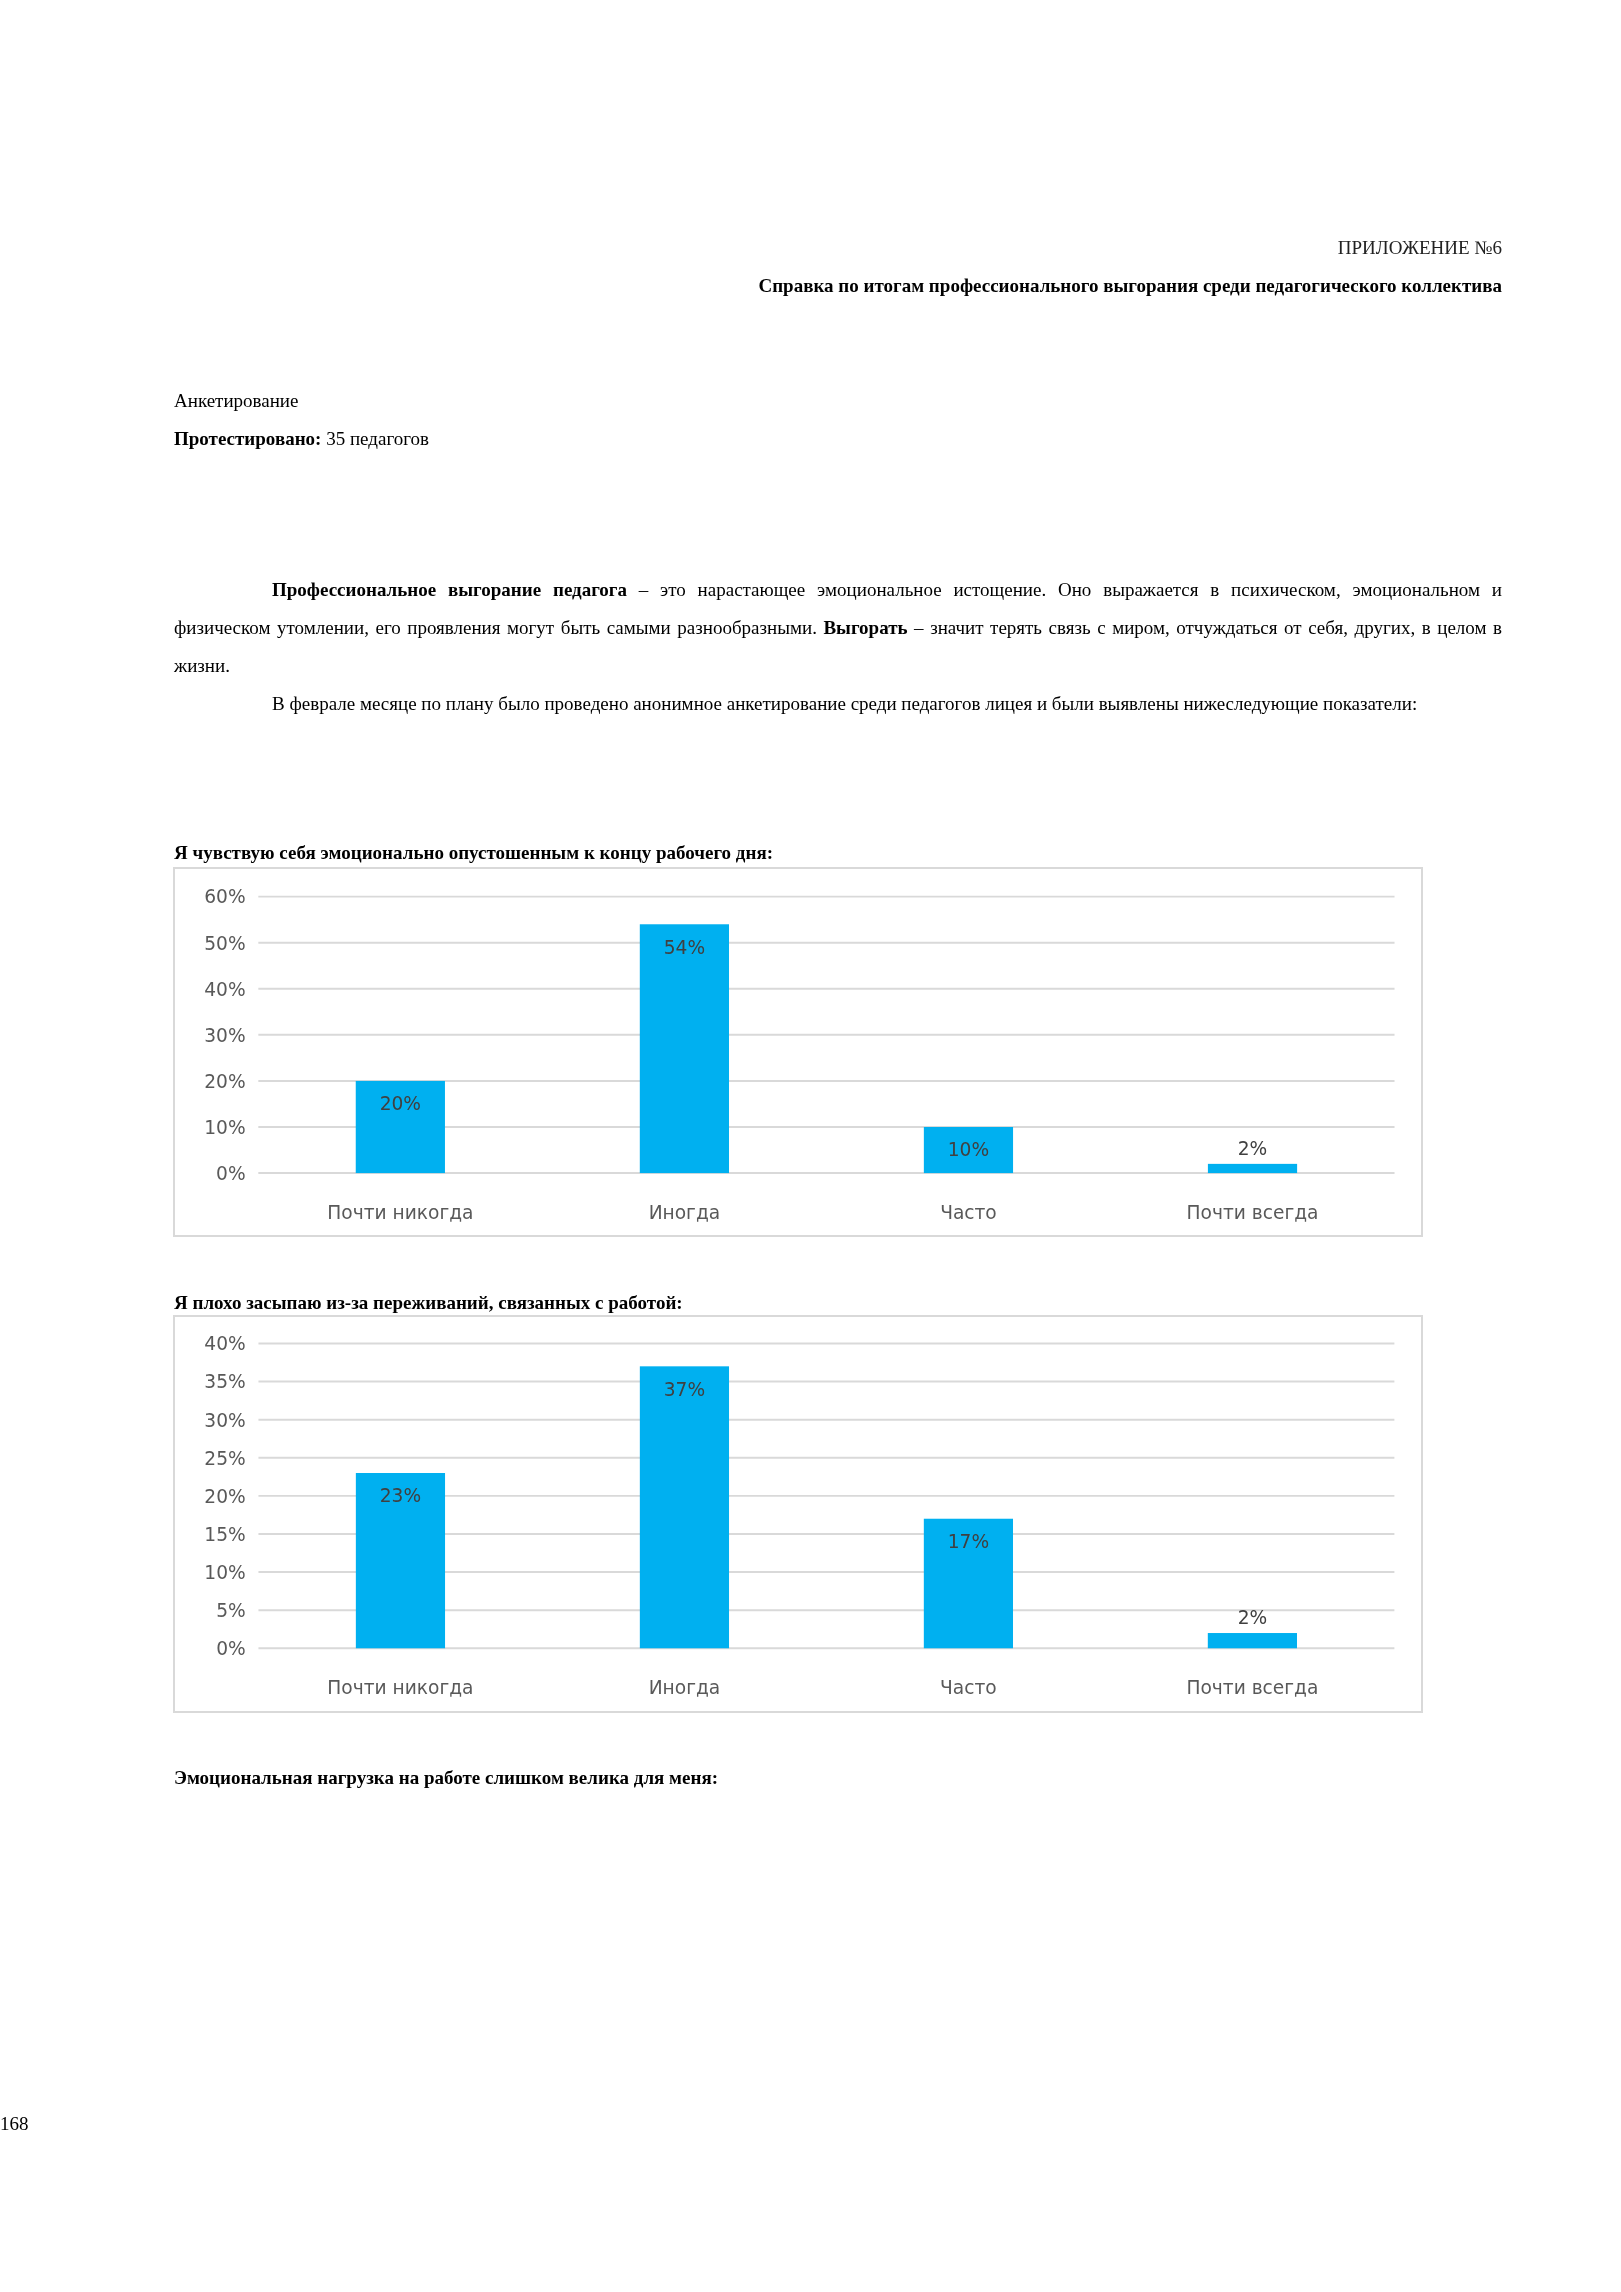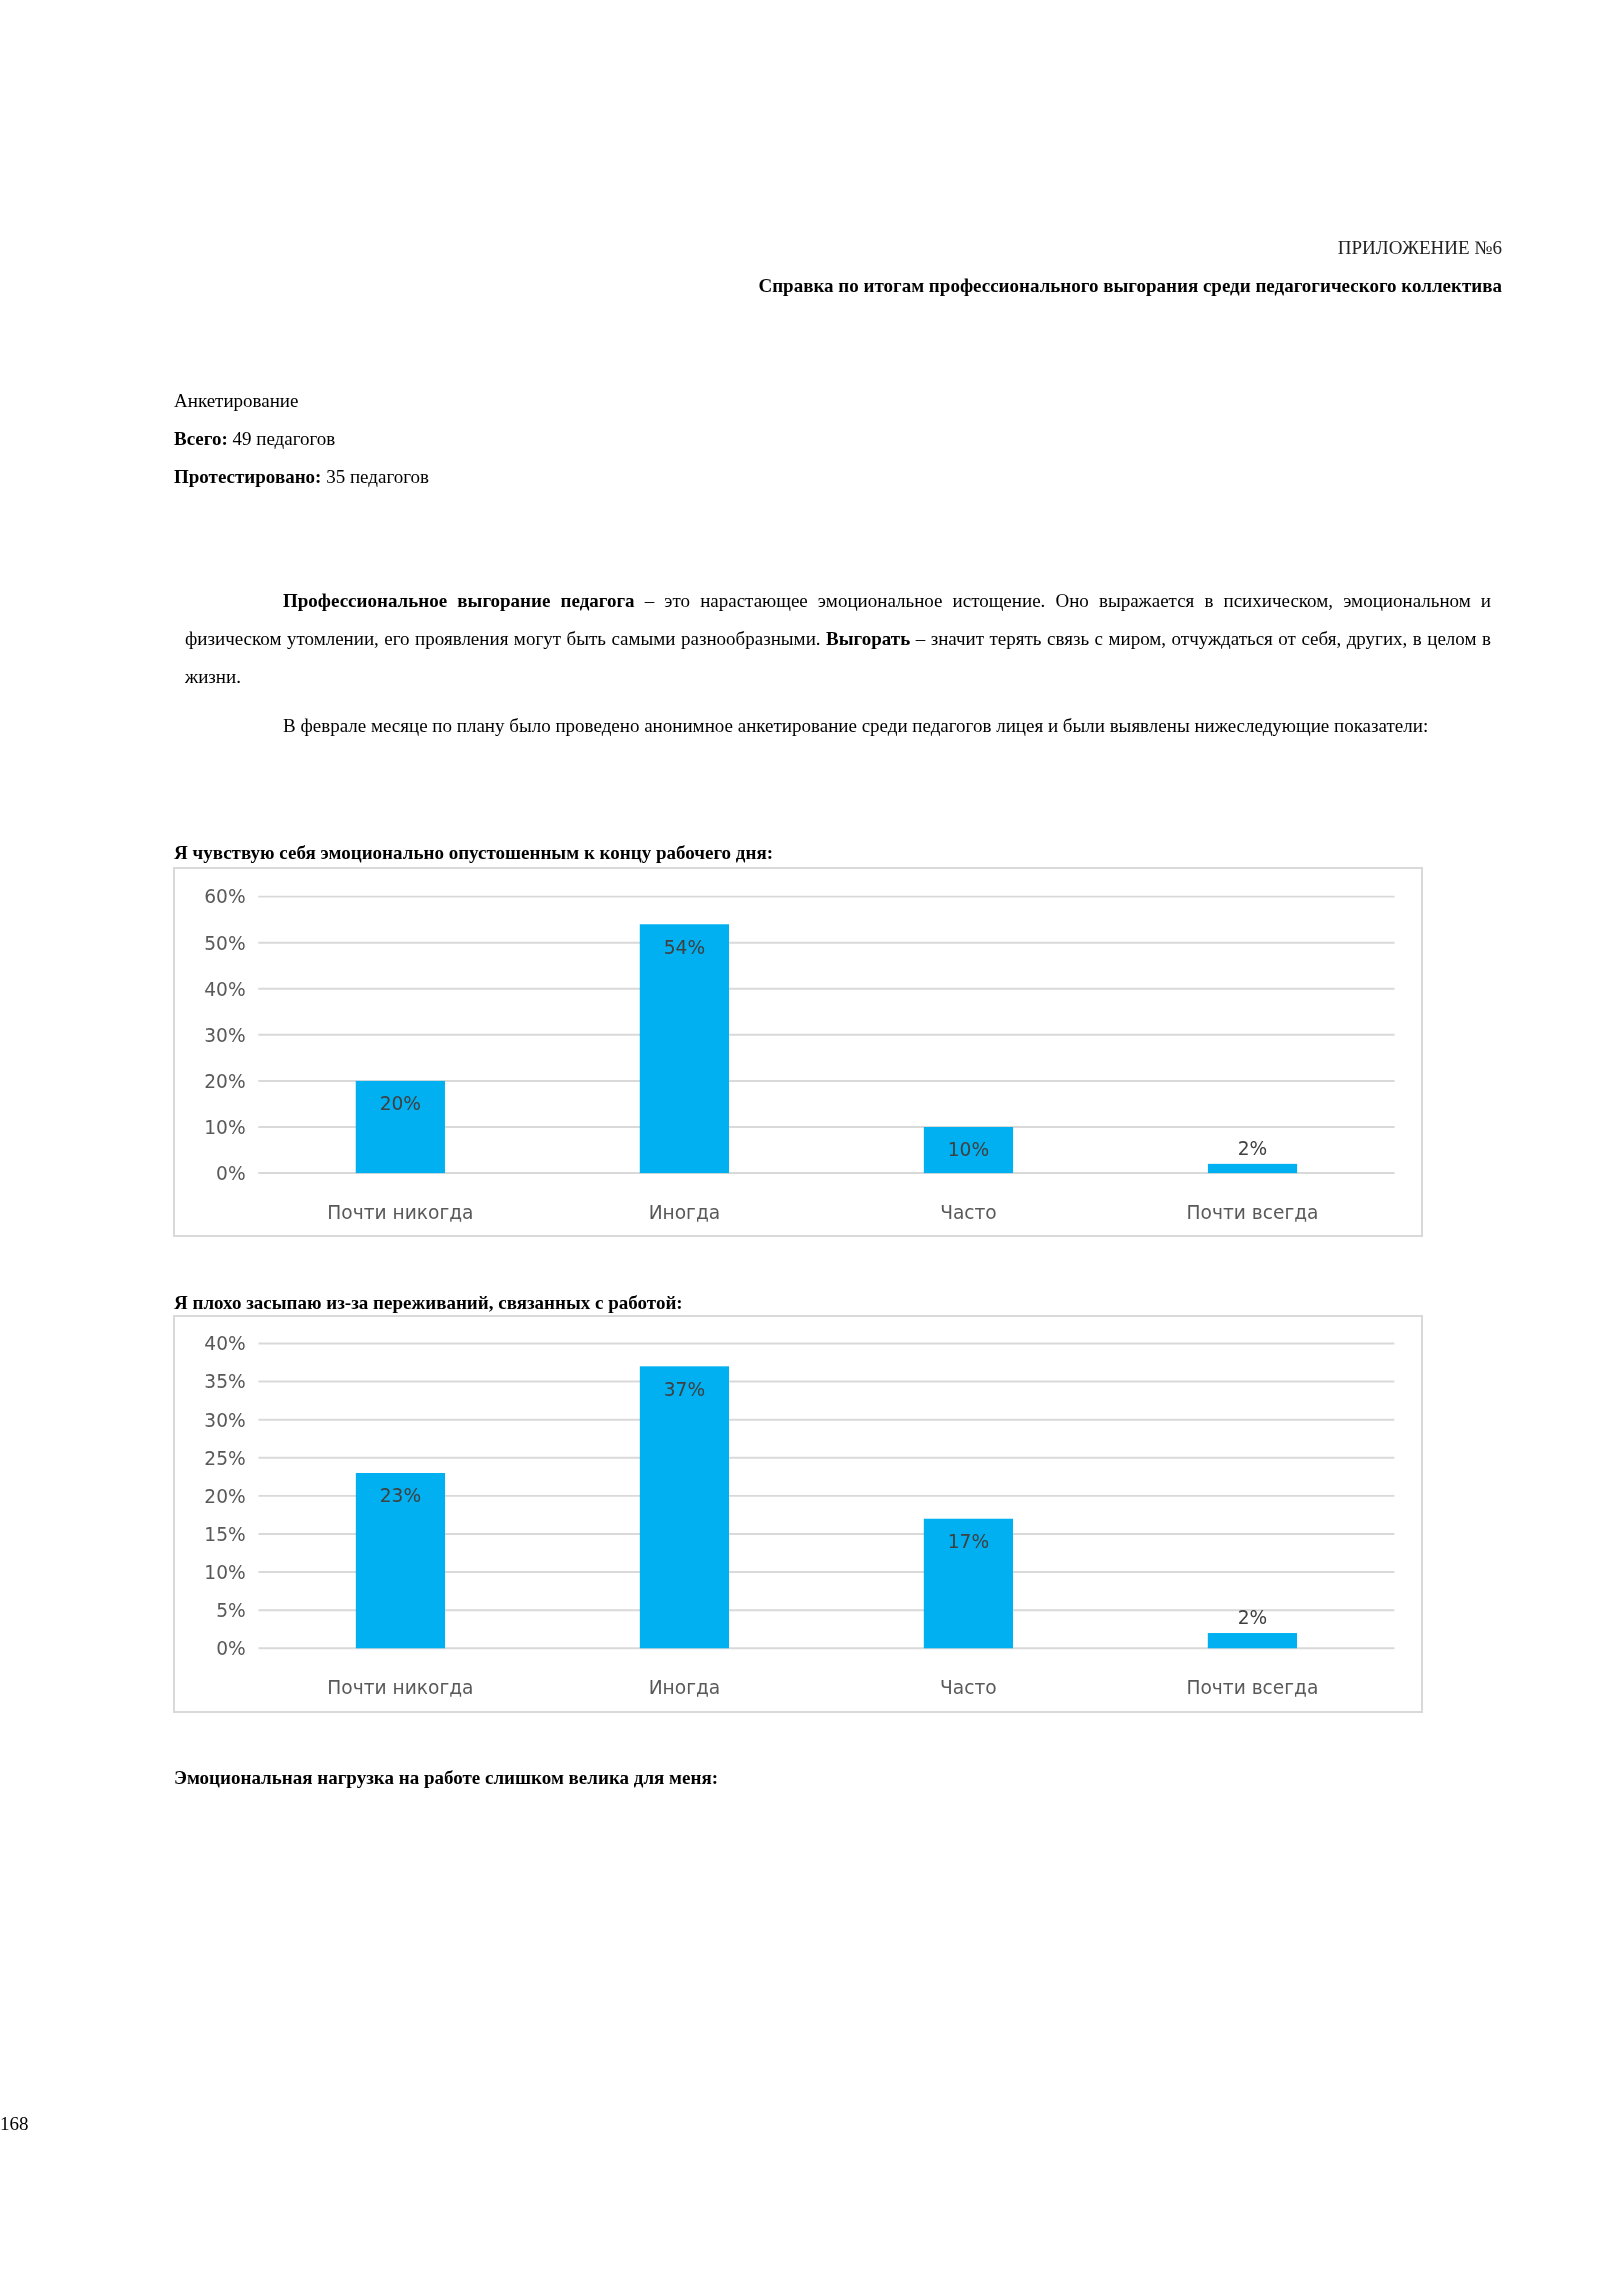--- a/index.html
+++ b/index.html
@@ -6,42 +6,39 @@
   body { width: 1621px; height: 2293px; position: relative; overflow: hidden;
          font-family: "Liberation Serif", "DejaVu Serif", serif; color: #000; }
   .abs { position: absolute; }
   .serif { font-family: "Liberation Serif", "DejaVu Serif", serif; font-size: 19px; line-height: 38px; }
   .appendix { right: 119px; top: 229px; color: #222; }
   .title { left: 174px; right: 119px; top: 267px; text-align: right; font-weight: bold; }
   .meta { left: 174px; top: 382px; }
   .meta .row { white-space: nowrap; }
   b { font-weight: bold; }
   .para { left: 174px; right: 119px; top: 571px; text-align: justify; }
-  .para p { margin: 11px; text-indent: 98px; }
+  .para p { margin: 0; text-indent: 98px; }
   .chart-heading { left: 174px; font-weight: bold; white-space: nowrap; text-align: center; }
   .chart-box { left: 173px; width: 1250px; border: 2px solid #d9d9d9; box-sizing: border-box; background: #fff; }
   .chart-box svg { display: block; }
   .axis-text { font-family: "DejaVu Sans", "Liberation Sans", sans-serif; fill: #595959; font-size: 19px; }
   .dl-text { font-family: "DejaVu Sans", "Liberation Sans", sans-serif; fill: #404040; font-size: 19px; }
   .page-num { left: 0; right: 0; top: 2105px; text-align: left; }
 </style>
 </head>
 <body>
 
 <div class="abs serif appendix">ПРИЛОЖЕНИЕ №6</div>
 
 <div class="abs serif title">
   <div>Справка по итогам профессионального выгорания среди педагогического коллектива</div>
 </div>
 
 <div class="abs serif meta">
   <div class="row">Анкетирование</div>
-  <div class="row">
-    <b>Всего:</b><span> 49 педагогов</span>
-  </div>
   <div class="row">
     <b>Протестировано:</b><span> 35 педагогов</span>
   </div>
 </div>
 
 <div class="abs serif para">
   <p><b>Профессиональное выгорание педагога</b><span> – это нарастающее эмоциональное истощение. Оно выражается в психическом, эмоциональном и физическом утомлении, его проявления могут быть самыми разнообразными. </span><b>Выгорать</b><span> – значит терять связь с миром, отчуждаться от себя, других, в целом в жизни.</span></p>
   <p>В феврале месяце по плану было проведено анонимное анкетирование среди педагогов лицея и были выявлены нижеследующие показатели:</p>
 </div>
 

